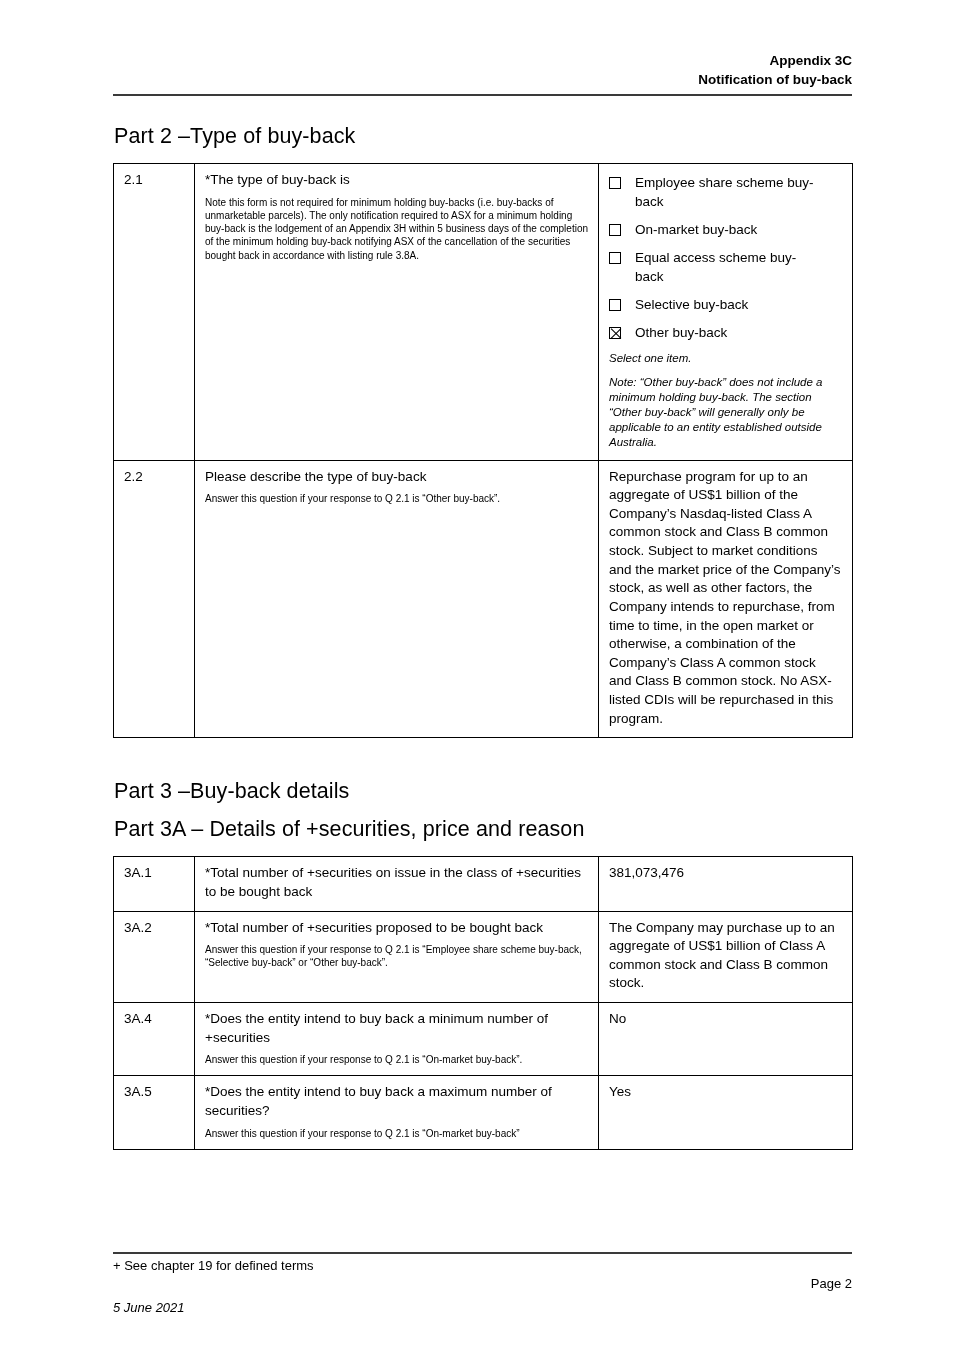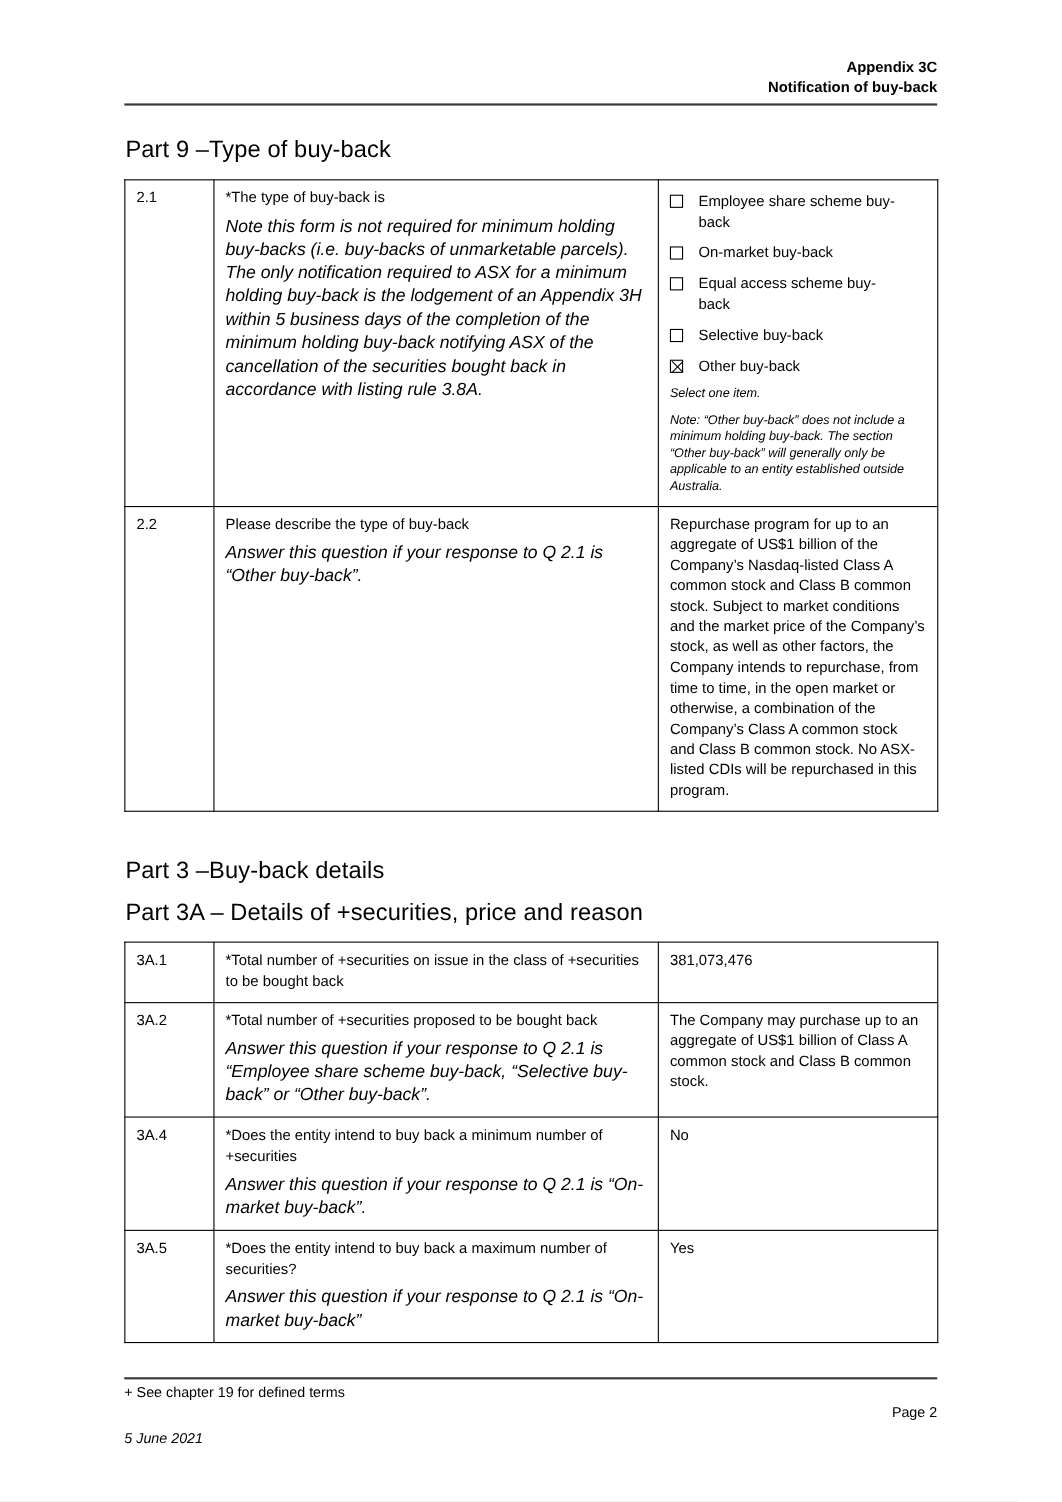--- a/index.html
+++ b/index.html
@@ -55,22 +55,21 @@
     line-height: 1.38;
     word-wrap: break-word;
   }
   col.c-no { width: 81px; }
   col.c-q  { width: 404px; }
   col.c-a  { width: 254px; }
   th { font-weight: bold; }
 
   .q-title { font-size: 13.5px; line-height: 1.38; }
   .q-note {
-    font-style: italic;
-    font-size: 16px;
+    font-size: 10px;
     line-height: 1.32;
     margin-top: 6px;
   }
 
   
   .options { margin-top: 3px; }
   .option {
     display: flex;
     align-items: flex-start;
     margin-bottom: 9px;
@@ -140,21 +139,21 @@
 
 <div class="page">
   <div class="content">
 
     <div class="doc-header">
       <div>Appendix 3C</div>
       <div>Notification of buy-back</div>
     </div>
     <hr class="header-rule">
 
-    <h1 class="part-heading">Part 9 –Type of buy-back</h1>
+    <h1 class="part-heading">Part 2 –Type of buy-back</h1>
 
     <table class="form-table">
       <colgroup>
           <col class="c-no">
           <col class="c-q">
           <col class="c-a">
         </colgroup>
       <tbody>
       <tr>
         <td>2.1</td>

